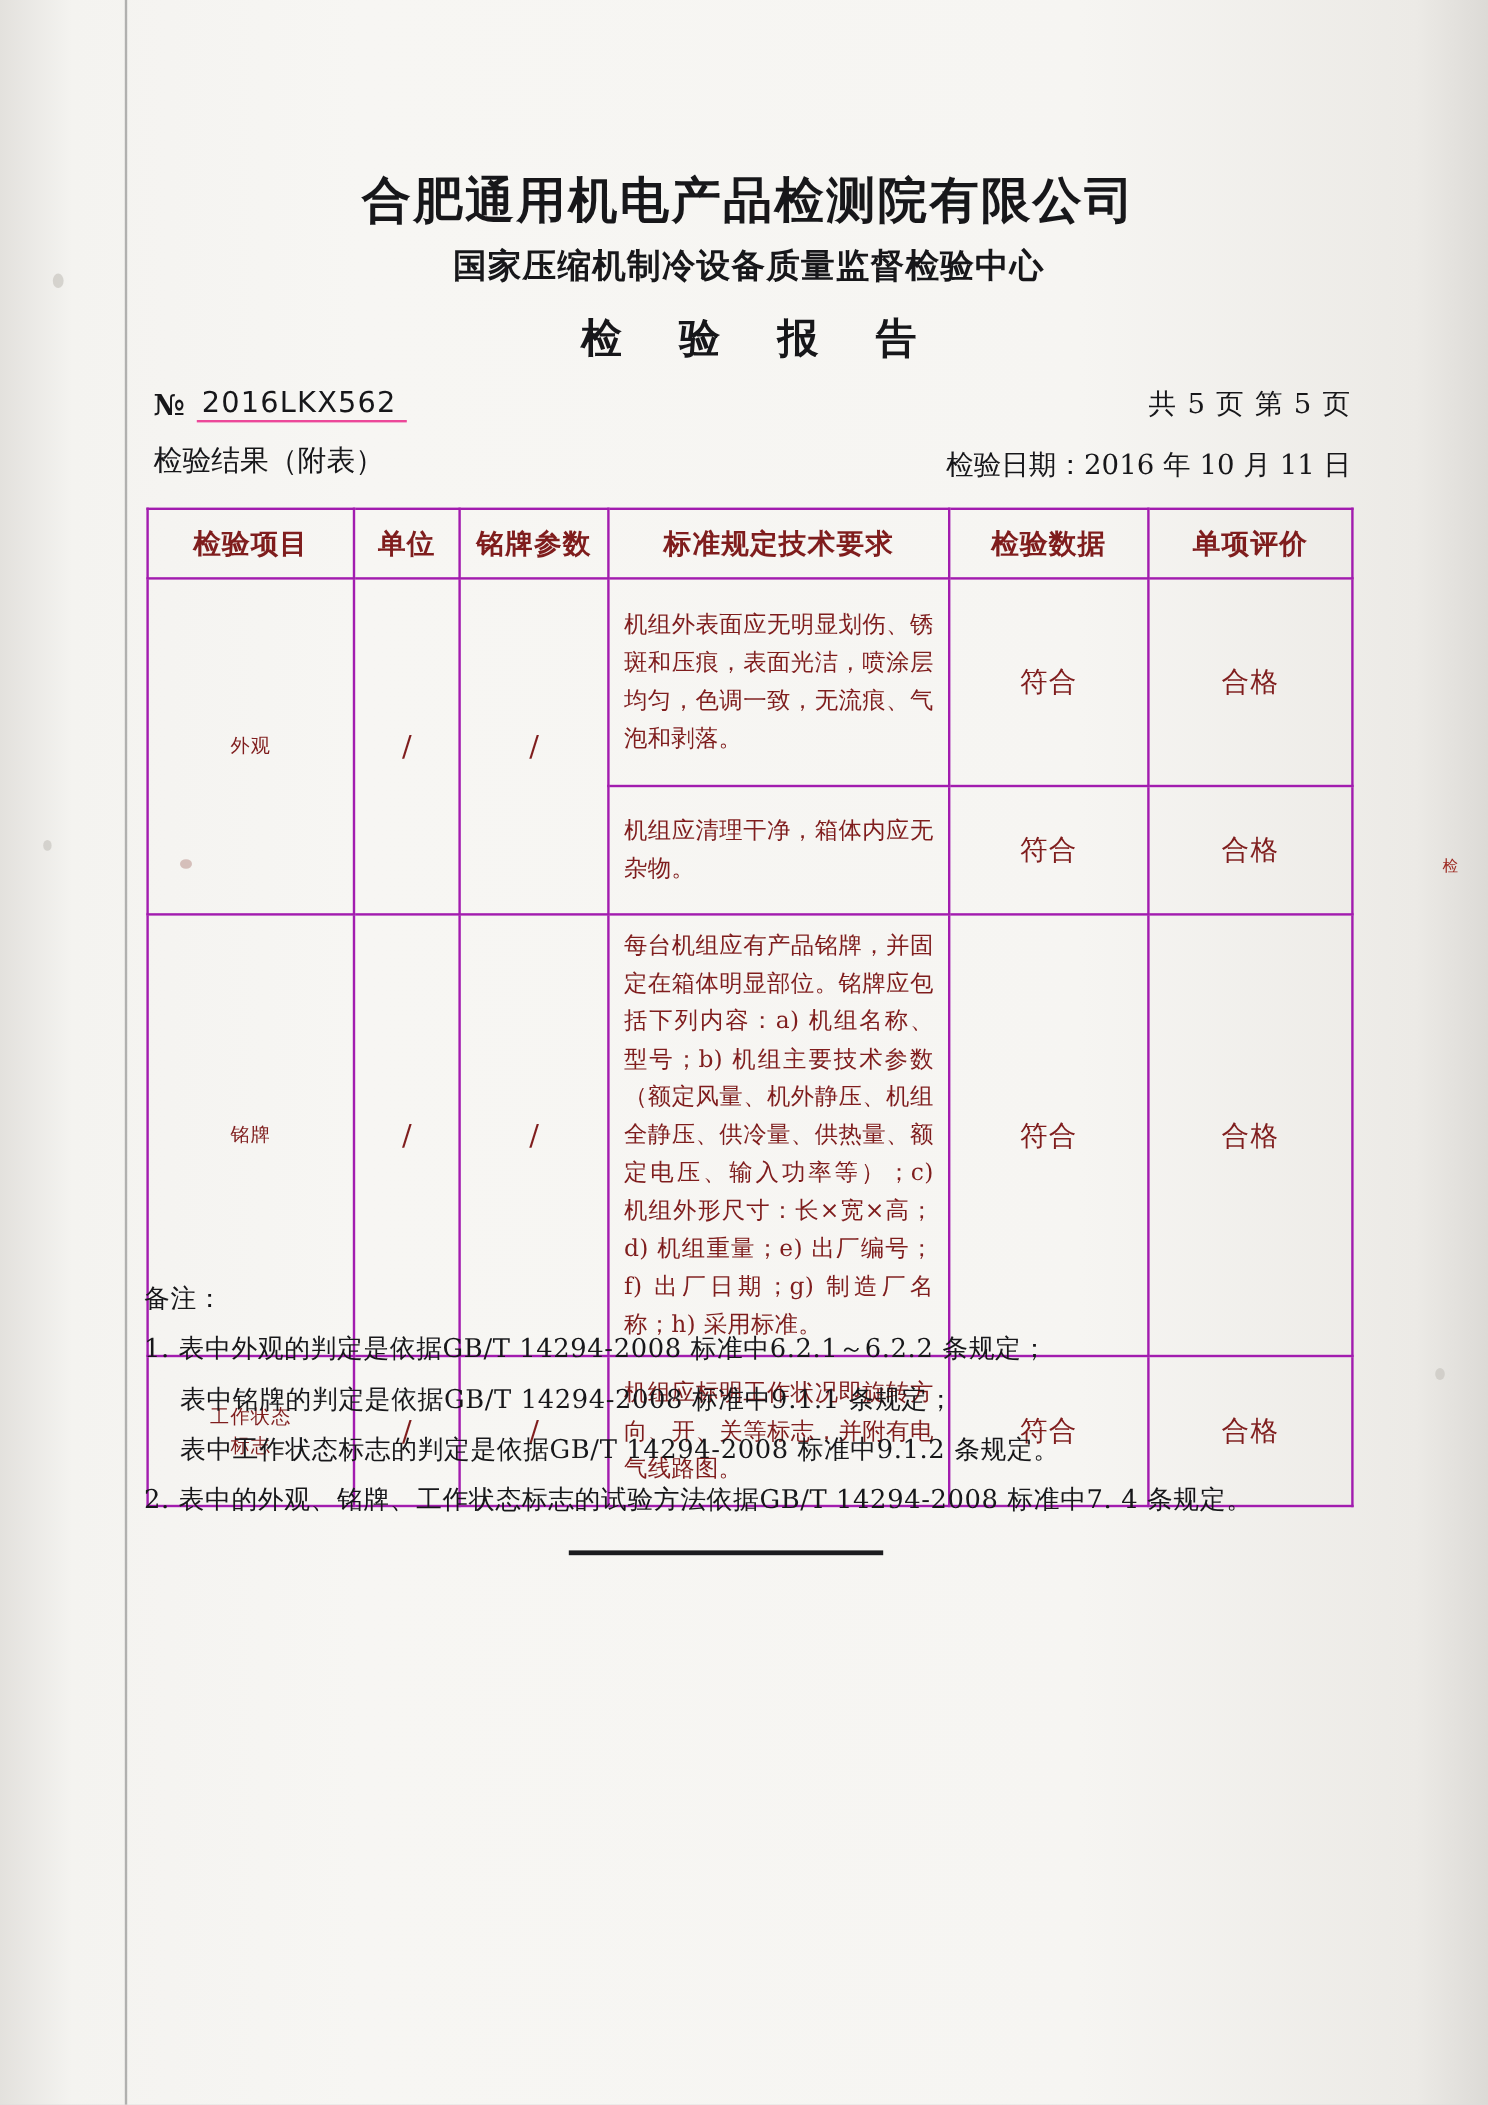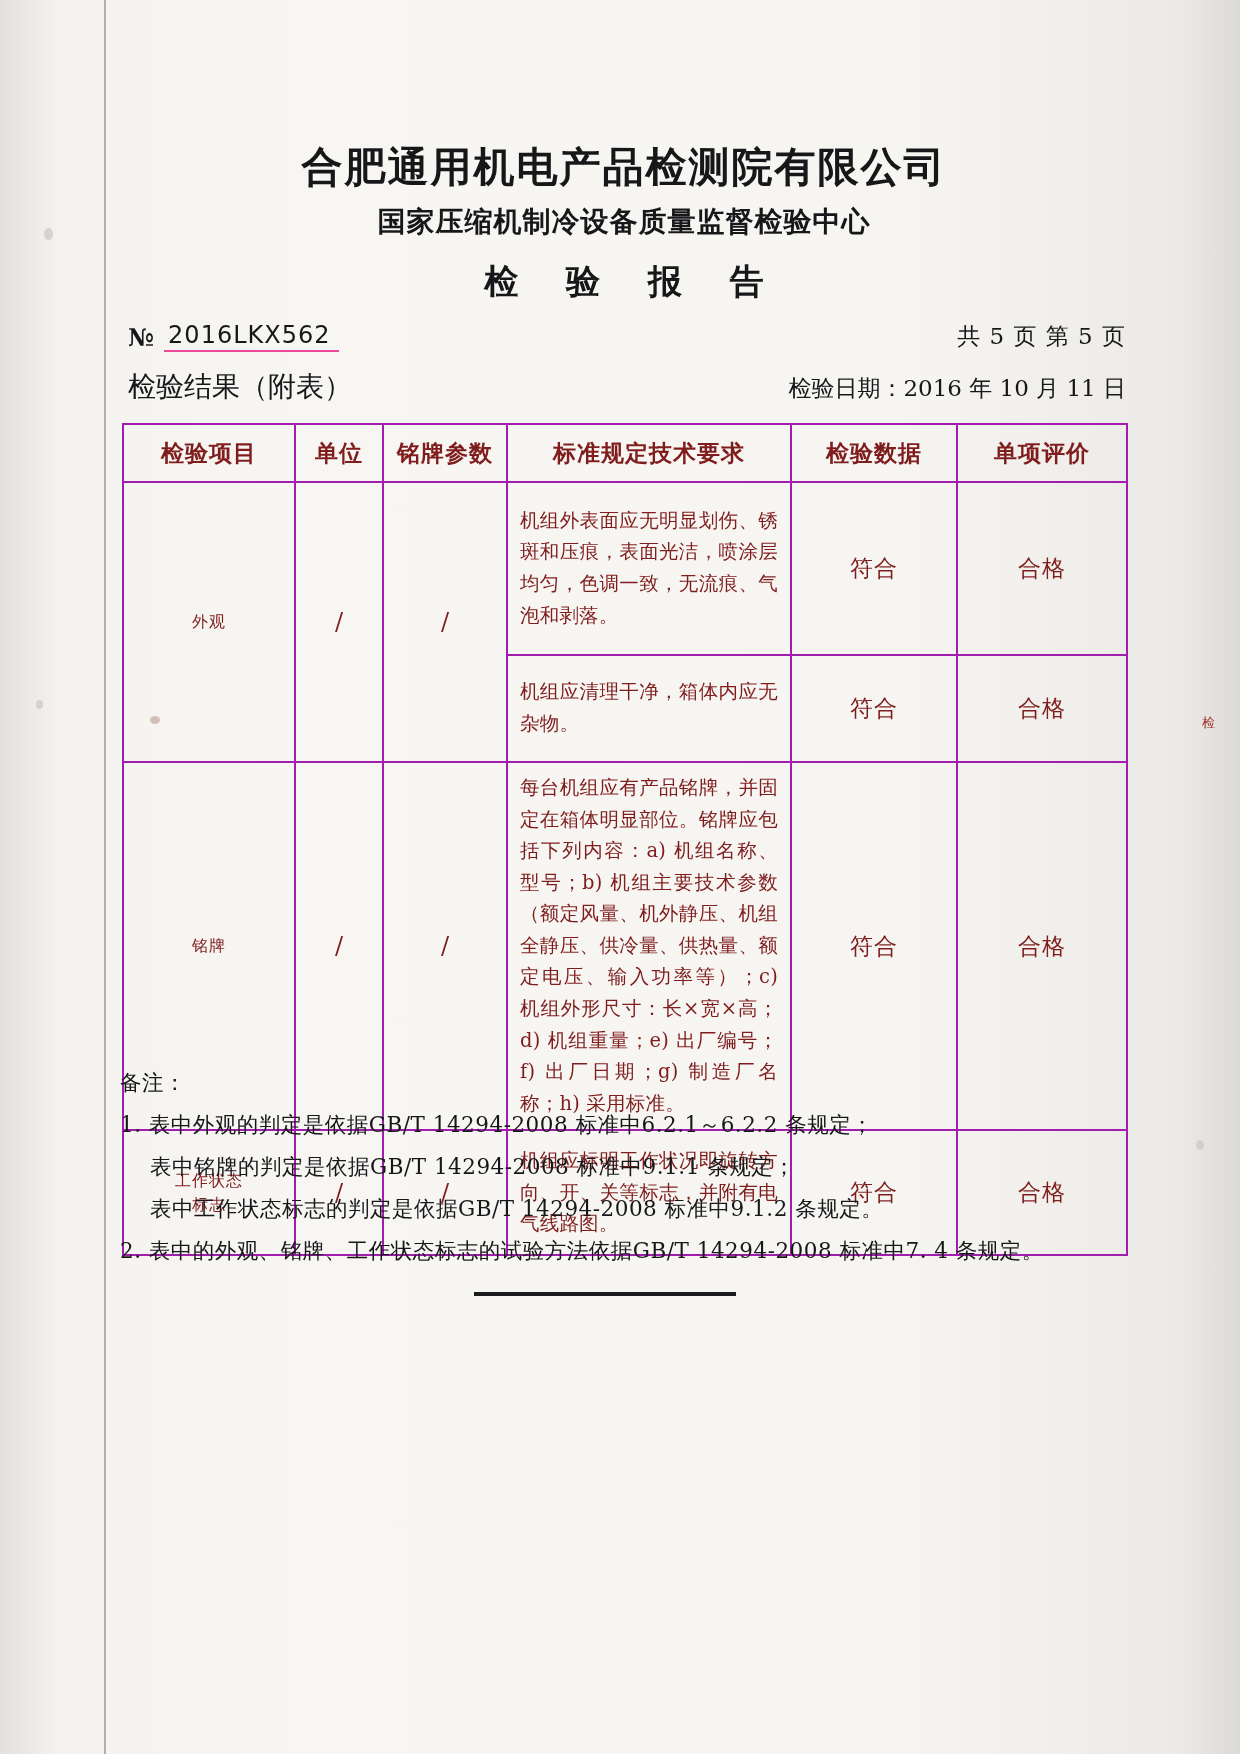--- a/index.html
+++ b/index.html
@@ -105,21 +105,21 @@
   .meta-row2 {
     margin-top: 16px;
     padding: 0 118px 0 124px;
     display: flex;
     justify-content: space-between;
     align-items: flex-start;
     font-size: 23px;
     font-family: "DejaVu Serif", "Liberation Serif", serif;
     color: #17171a;
   }
-  .result-label { font-size: 28px; }
+  .result-label { font-size: 24px; }
   .dates { text-align: left; line-height: 1.75; }
   .dates div { white-space: nowrap; }
   
   table.rep {
     position: absolute;
     left: 118px;
     top: 423px;
     width: 1004px;
     border-collapse: collapse;
     table-layout: fixed;

